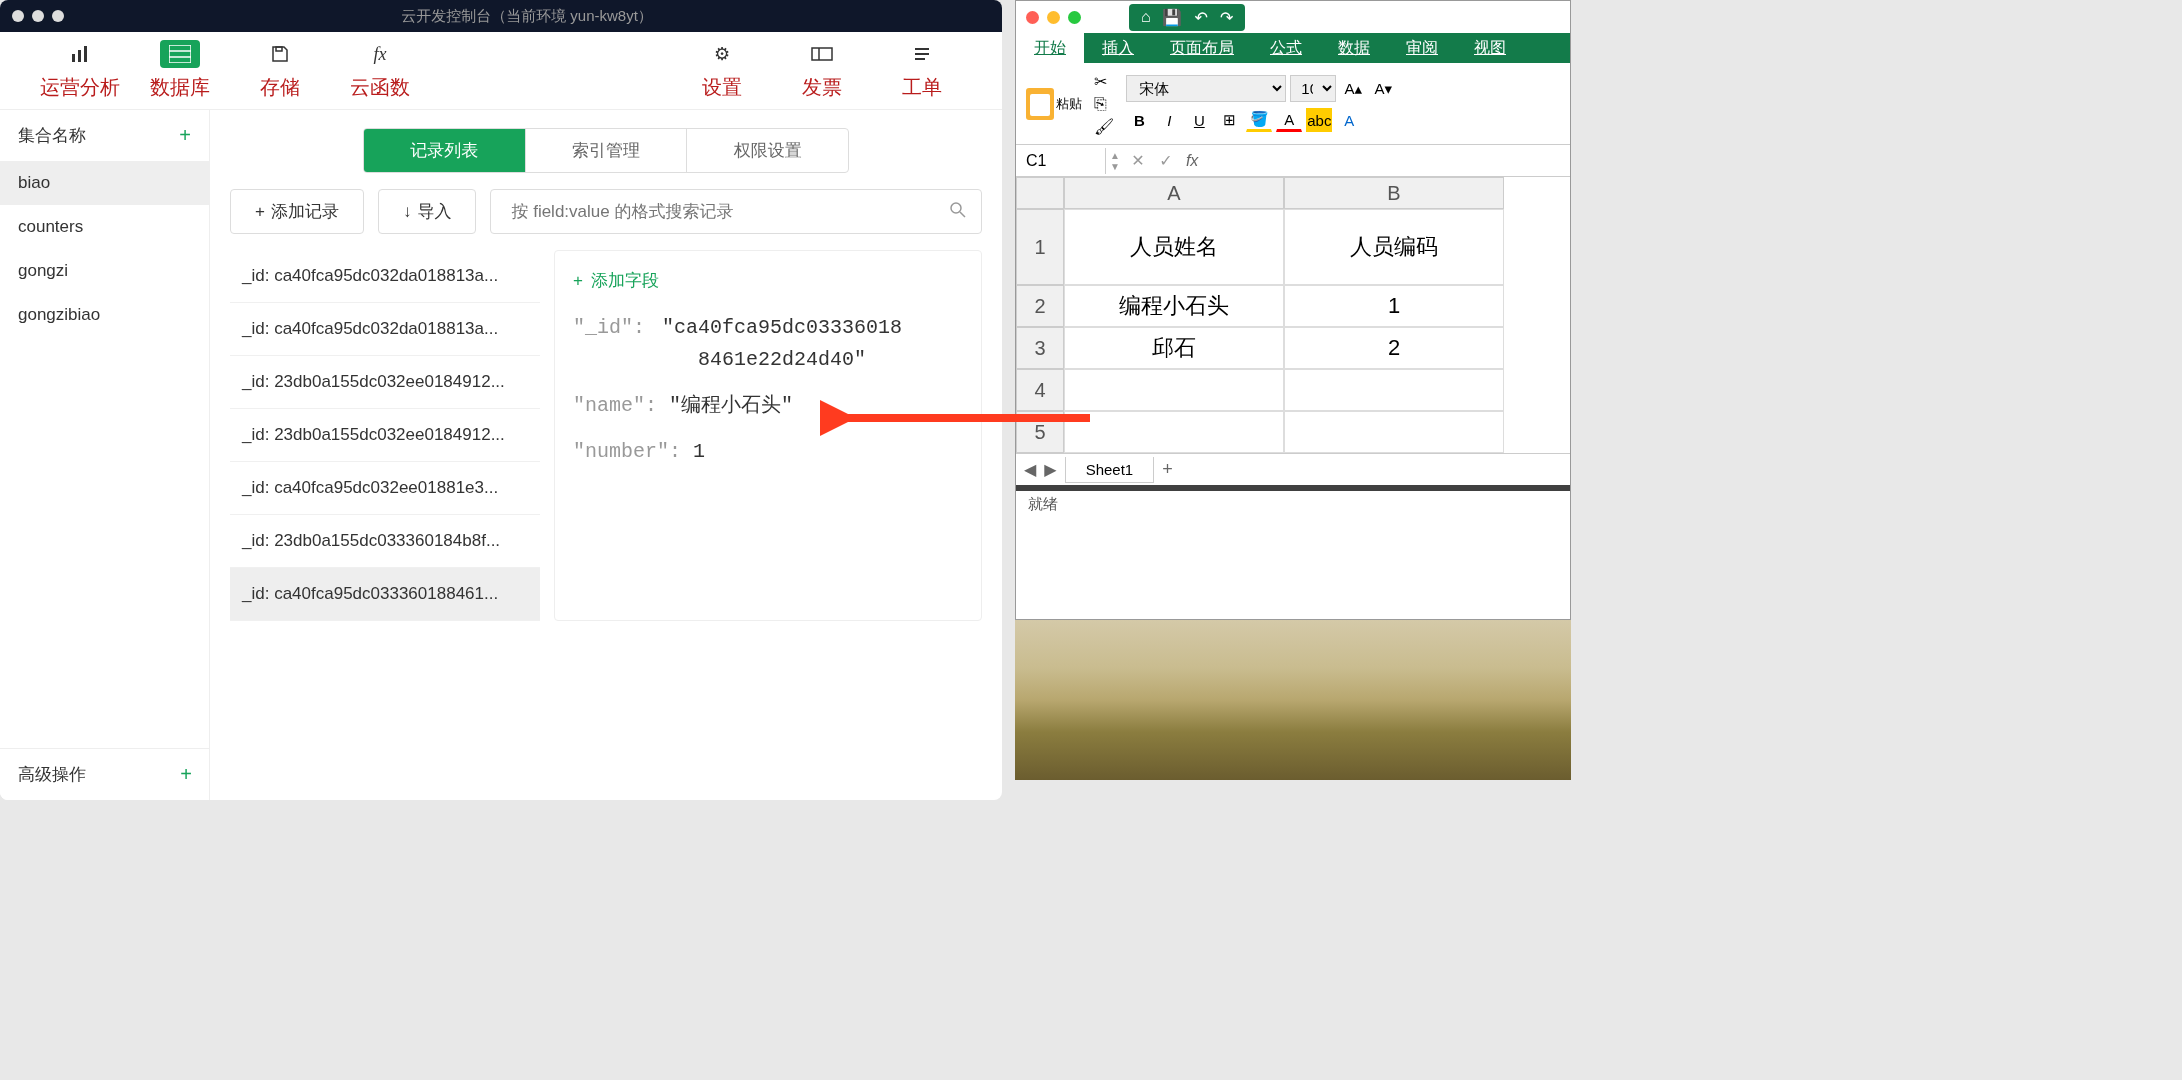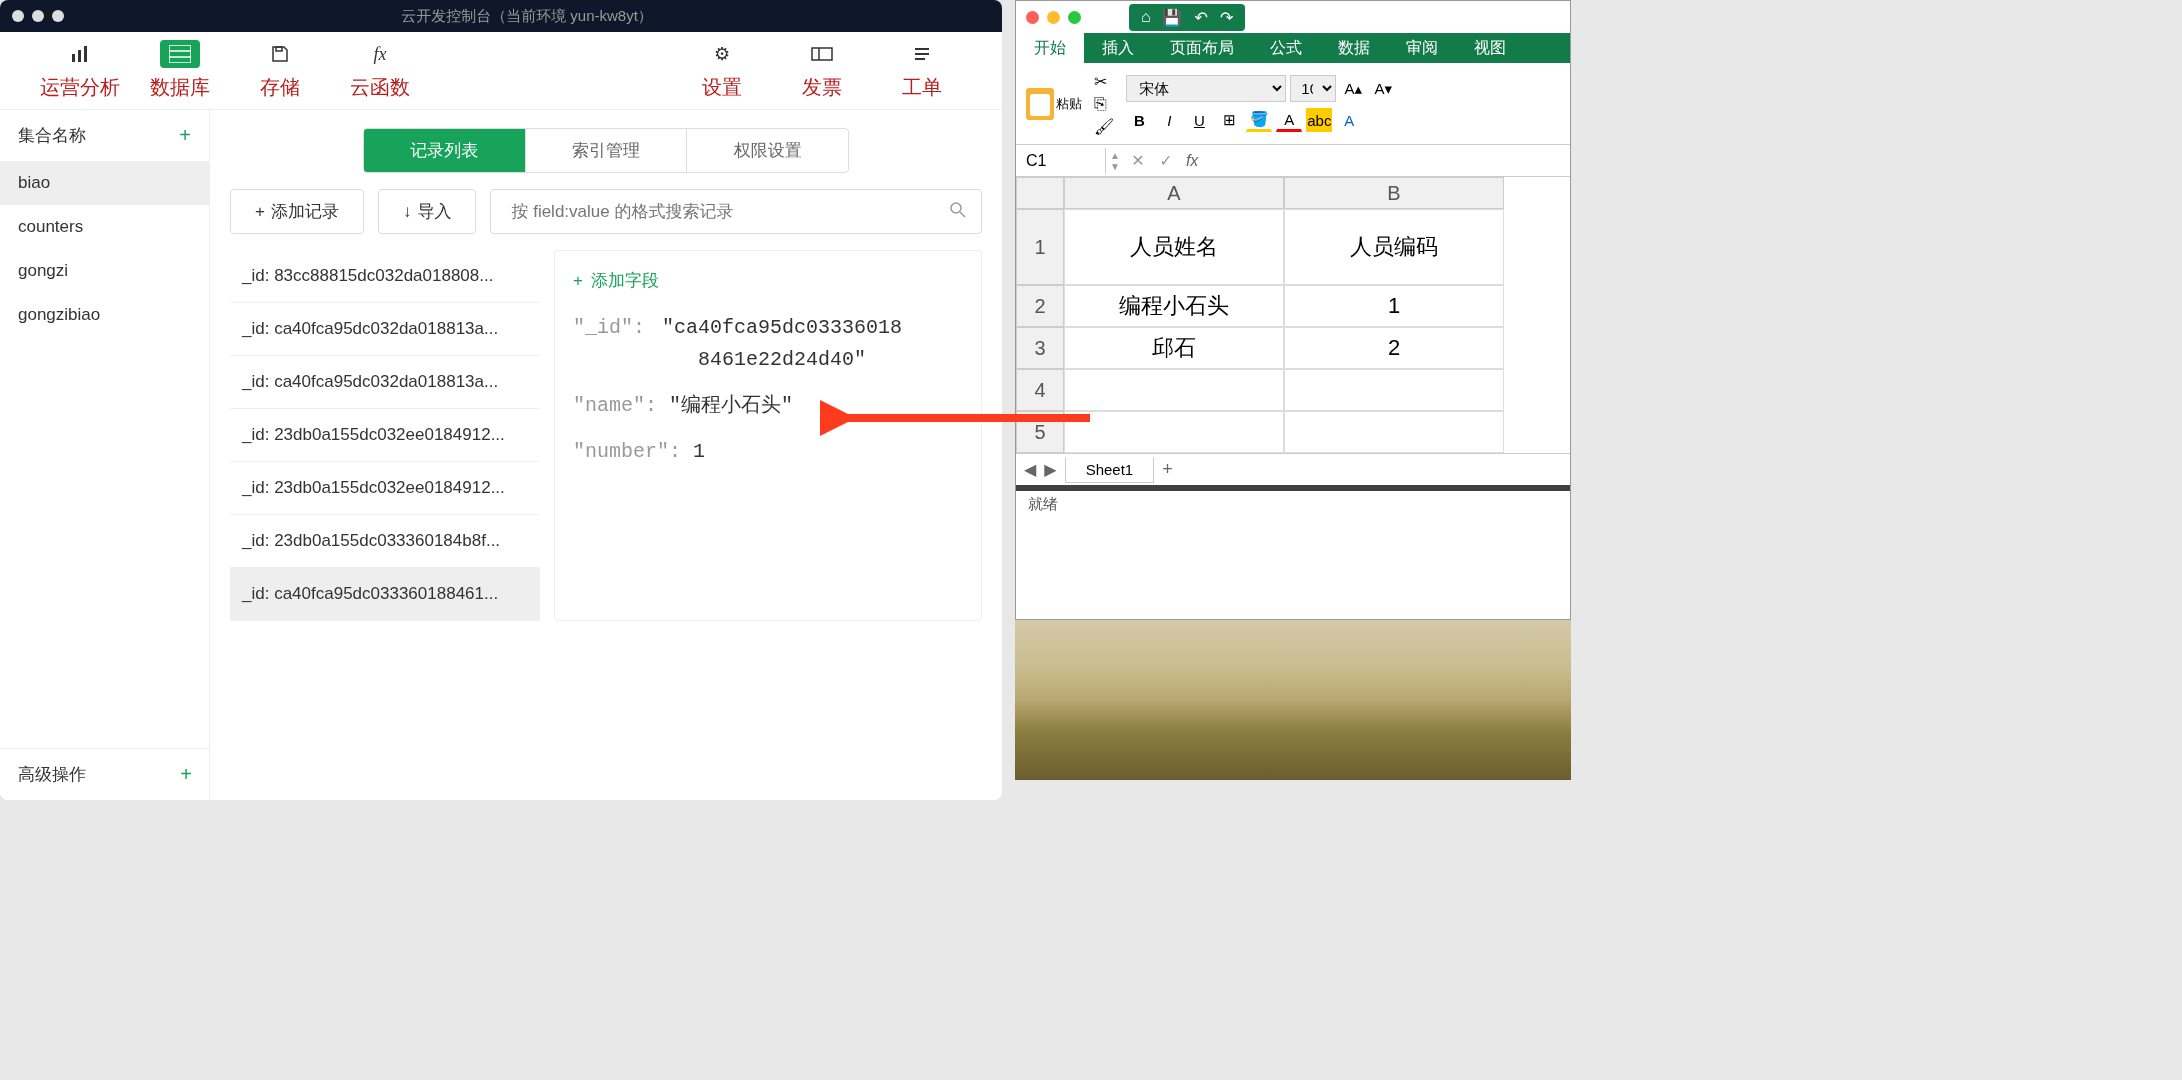--- a/index.html
+++ b/index.html
@@ -54,21 +54,21 @@
     
     .right-window { position: absolute; left: 1015px; top: 0; width: 556px; height: 620px; background: #fff; border: 1px solid #999; }
     .excel-titlebar { height: 32px; background: #fff; display: flex; align-items: center; padding: 0 10px; gap: 8px; }
     .tl-red { width: 13px; height: 13px; border-radius: 50%; background: #ff5f56; }
     .tl-yellow { width: 13px; height: 13px; border-radius: 50%; background: #ffbd2e; }
     .tl-green { width: 13px; height: 13px; border-radius: 50%; background: #27c93f; }
     .excel-qat { margin-left: 40px; display: flex; gap: 12px; background: #137b4a; padding: 4px 12px; border-radius: 4px; }
     .qat-btn { color: #fff; font-size: 16px; }
     
     .ribbon-tabs { display: flex; background: #137b4a; height: 30px; }
-    .ribbon-tab { padding: 5px 18px; color: #fff; font-size: 16px; cursor: pointer; }
+    .ribbon-tab { padding: 5px 18px; color: #fff; font-size: 16px; cursor: pointer; text-decoration: underline; }
     .ribbon-tab.active { background: #fff; color: #137b4a; }
     
     .ribbon-content { height: 82px; border-bottom: 1px solid #ccc; display: flex; align-items: center; padding: 6px 10px; gap: 12px; }
     .paste-group { display: flex; flex-direction: row; align-items: center; gap: 2px; }
     .paste-icon { width: 28px; height: 32px; background: #f9b233; border-radius: 3px; position: relative; }
     .paste-icon::after { content: ''; position: absolute; top: 6px; left: 4px; right: 4px; bottom: 4px; background: #fff; border-radius: 2px; }
     .mini-btns { display: flex; flex-direction: column; gap: 4px; }
     .font-group { display: flex; flex-direction: column; gap: 6px; }
     .font-row { display: flex; gap: 4px; align-items: center; }
     .font-select { border: 1px solid #ccc; padding: 3px 8px; font-size: 15px; width: 160px; }
@@ -220,25 +220,25 @@
           <input class="search-input" placeholder="按 field:value 的格式搜索记录" style="">
           <span class="search-icon-btn"><svg width="18" height="18" viewBox="0 0 18 18">
                 <circle cx="7" cy="7" r="5" fill="none" stroke="#999" stroke-width="1.5"></circle>
                 <line x1="11" y1="11" x2="16" y2="16" stroke="#999" stroke-width="1.5"></line>
               </svg></span>
         </div>
       </div>
 
       <div class="content-row">
         <div class="record-list">
-          <div class="record-item">_id: 83cc88815dc032da018808...</div>
           <div class="record-item">_id: ca40fca95dc032da018813a...</div>
           <div class="record-item">_id: ca40fca95dc032da018813a...</div>
           <div class="record-item">_id: 23db0a155dc032ee0184912...</div>
           <div class="record-item">_id: 23db0a155dc032ee0184912...</div>
+          <div class="record-item">_id: ca40fca95dc032ee01881e3...</div>
           <div class="record-item">_id: 23db0a155dc033360184b8f...</div>
           <div class="record-item active">_id: ca40fca95dc033360188461...</div>
         </div>
 
         <div class="detail-panel">
           <div class="add-field">
               <span>+</span>
               <span>添加字段</span>
             </div>
           <div class="field-row">

